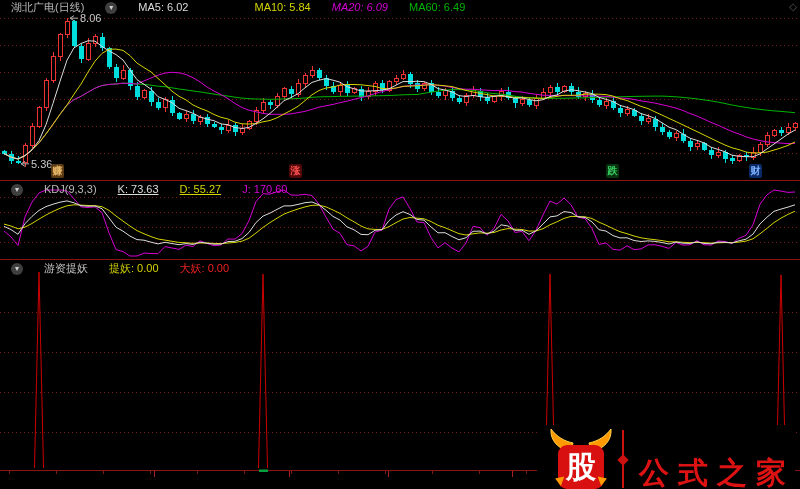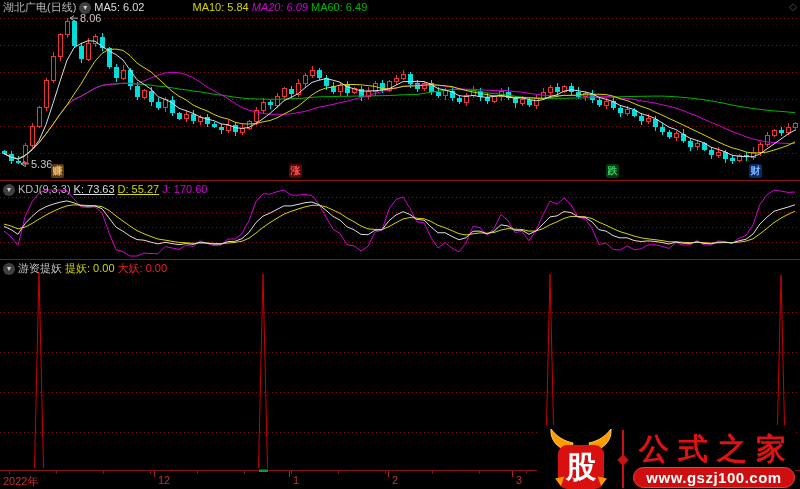--- a/index.html
+++ b/index.html
@@ -1,21 +1,21 @@
 <!DOCTYPE html>
 <html><head>
 <meta charset="utf-8">
 <style>
   html,body{margin:0;padding:0;background:#000;}
   body{width:800px;height:489px;position:relative;overflow:hidden;
        font-family:"Liberation Sans",sans-serif;}
   .stage{position:absolute;inset:0;background:#000;}
   #chart-svg{position:absolute;left:0;top:0;}
-  .hdr{position:absolute;display:flex;align-items:center;gap:3px;font-size:11px;
-       white-space:nowrap;line-height:13px;}
+  .hdr{position:absolute;display:flex;align-items:center;gap:21px;font-size:11px;
+       white-space:nowrap;line-height:13px;margin-left:8px;}
   #main-hdr{left:3px;top:1px;}
   #kdj-hdr{left:3px;top:183px;}
   #sub-hdr{left:3px;top:262px;}
   .circle-icon{display:inline-flex;width:12px;height:12px;border-radius:50%;
        background:#3f3f3f;color:#cfcfcf;font-size:8px;justify-content:center;
        align-items:center;line-height:12px;cursor:pointer;}
   #corner-diamond{position:absolute;top:1px;right:3px;color:#5a5a5a;font-size:10px;}
   .stamp{position:absolute;top:164px;width:13px;height:14px;font-size:10px;
        line-height:14px;text-align:center;font-weight:bold;border-radius:2px;}
   #x-axis{position:absolute;left:0;top:472px;width:800px;height:17px;font-size:11px;}
@@ -359,37 +359,29 @@
     <span style="color: rgb(238, 34, 34);">大妖: 0.00</span>
   </div>
 
   <span class="stamp" style="left: 51px; color: rgb(232, 184, 106); background-color: rgb(90, 58, 20);">赚</span>
   <span class="stamp" style="left: 289px; color: rgb(255, 80, 80); background-color: rgb(80, 8, 8);">涨</span>
   <span class="stamp" style="left: 606px; color: rgb(57, 208, 101); background-color: rgb(8, 53, 15);">跌</span>
   <span class="stamp" style="left: 749px; color: rgb(127, 178, 255); background-color: rgb(10, 42, 102);">财</span>
 
   <span id="corner-diamond">◇</span>
 
-  <div id="x-axis">
-      <span class="axis-label" style="left: 3px; color: rgb(194, 48, 48);">2022年</span>
-      <span class="axis-label" style="left: 158px; color: rgb(194, 48, 48);">12</span>
-      <span class="axis-label" style="left: 293px; color: rgb(194, 48, 48);">1</span>
-      <span class="axis-label" style="left: 392px; color: rgb(194, 48, 48);">2</span>
-      <span class="axis-label" style="left: 516px; color: rgb(194, 48, 48);">3</span>
-    </div>
 
   <div id="logo">
     <div class="bull">
       <svg class="horns" width="68" height="26" viewBox="0 0 68 26">
         <path d="M22,24 C12,22 3,14 4,2 C10,10 17,14 26,16 L24,24 Z" fill="#ff9b00" stroke="#ffd24a" stroke-width="1"></path>
         <path d="M46,24 C56,22 65,14 64,2 C58,10 51,14 42,16 L44,24 Z" fill="#ff9b00" stroke="#ffd24a" stroke-width="1"></path>
       </svg>
       <div class="bull-box">股</div>
     </div>
     <div class="logo-divider">
       <i class="logo-diamond"></i>
     </div>
     <div class="logo-right">
       <div class="brand" style="color: rgb(221, 18, 18);">公式之家</div>
-      <div class="url-pill" style="background-color: rgb(207, 15, 15);">www.gszj100.com</div>
     </div>
   </div>
 </div>
 
 </body></html>

